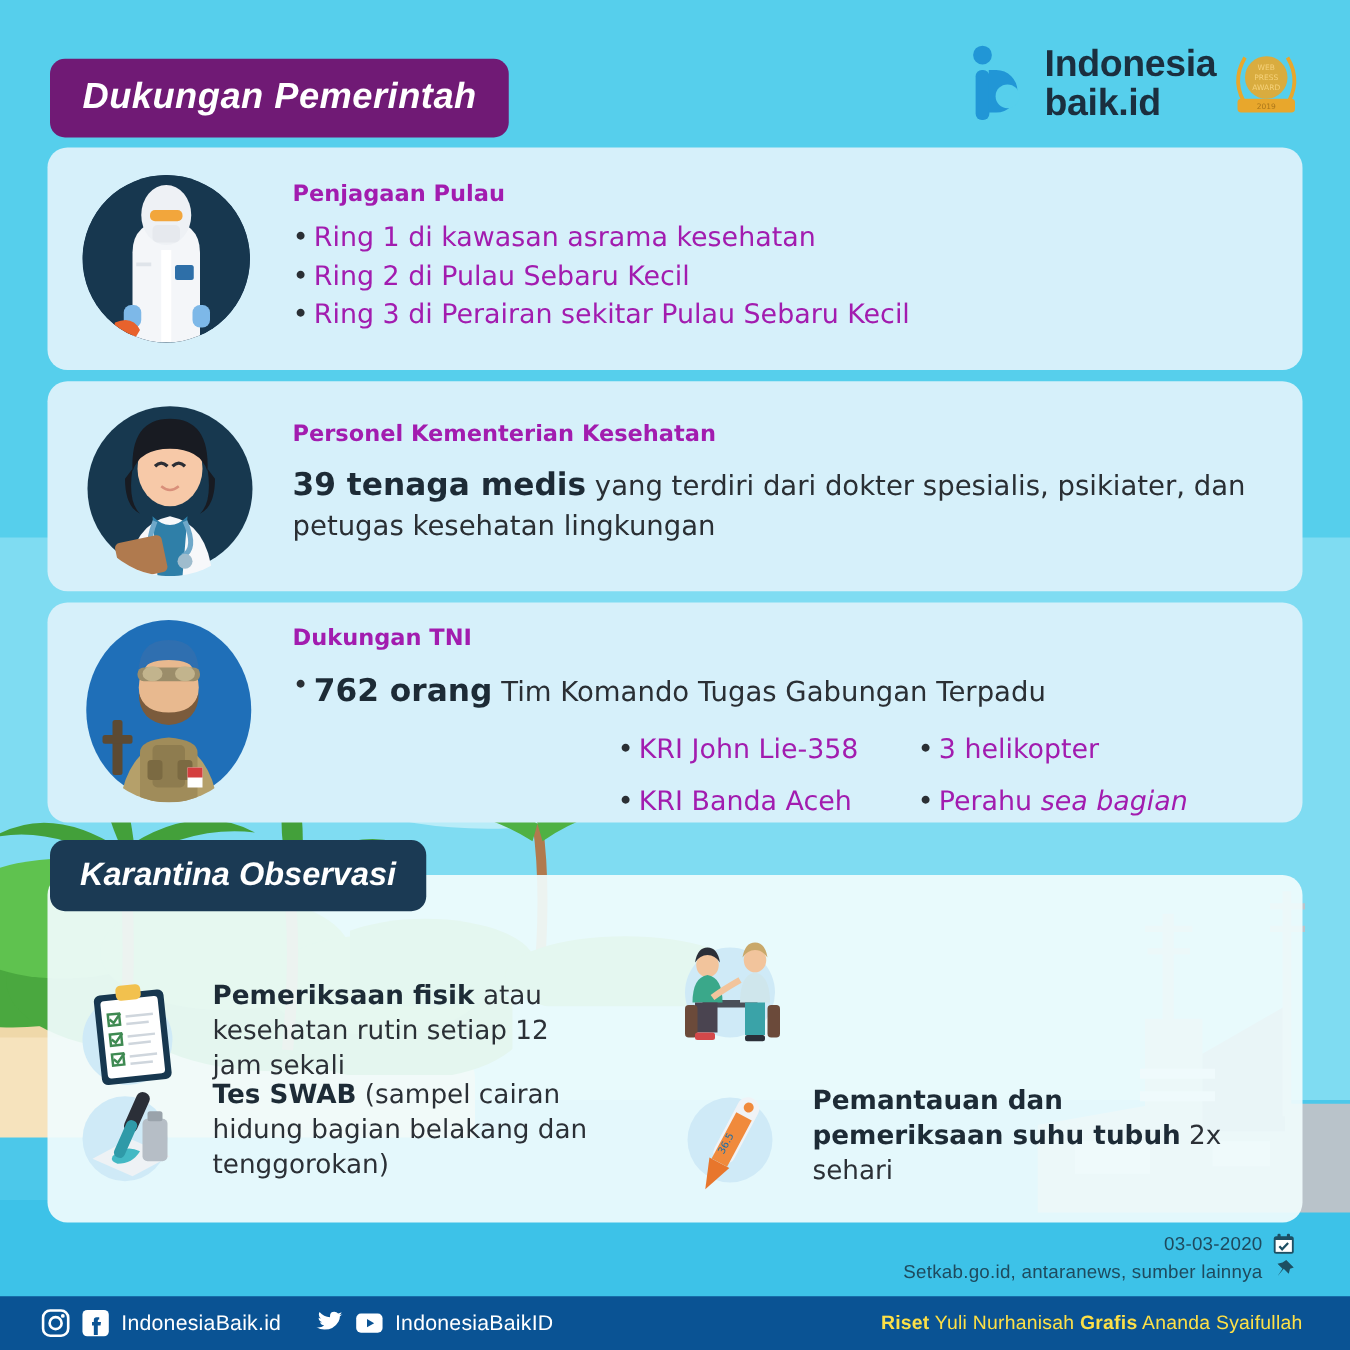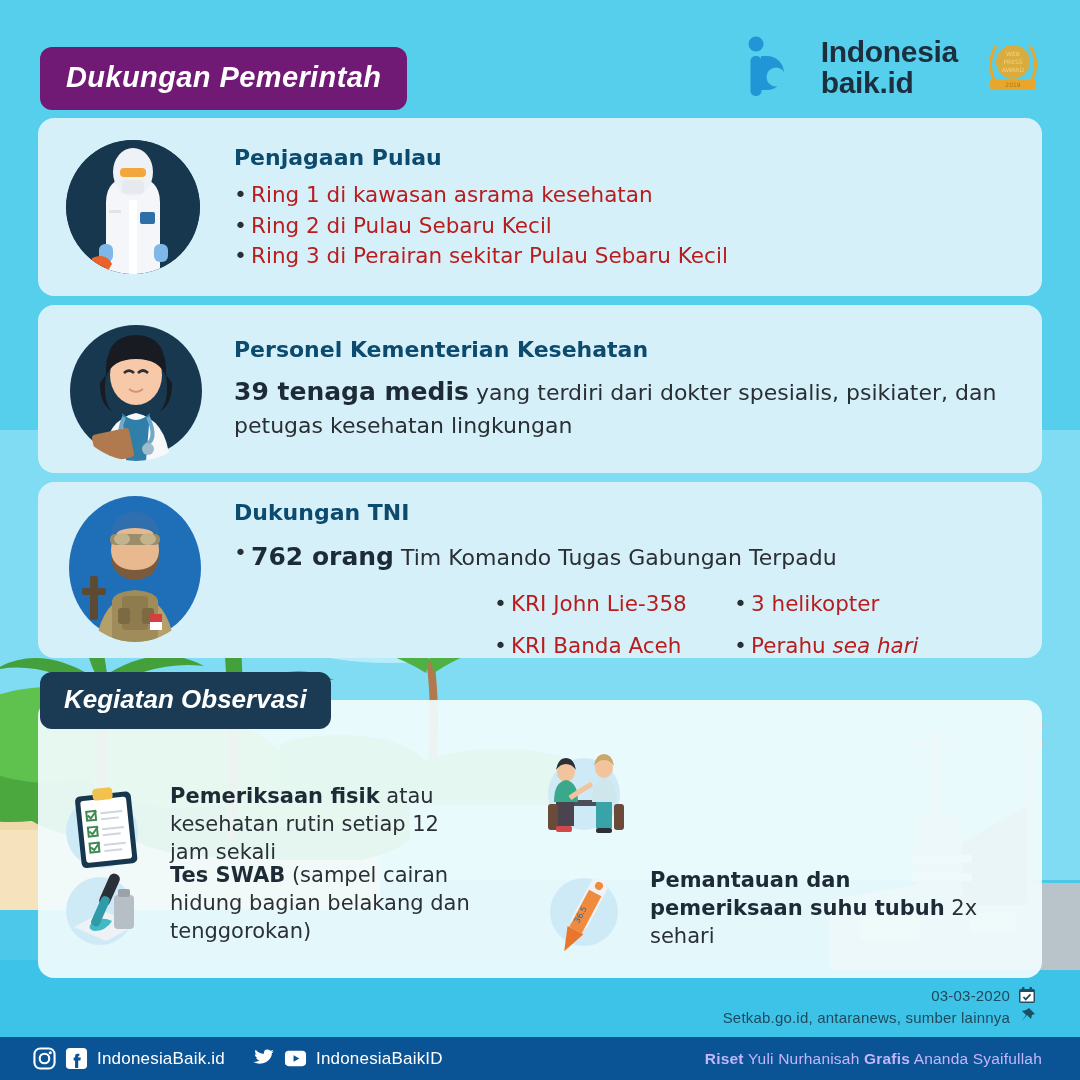--- a/index.html
+++ b/index.html
@@ -23,45 +23,45 @@
   .ship { position:absolute; right:0; bottom:85px; width:250px; height:300px; }
 
   
   .hdr-badge {
     position:absolute; left:40px; top:47px;
     background:#701a75; color:#fff; border-radius:12px;
     padding:14px 26px 16px 26px;
     font-size:29px; font-weight:bold; font-style:italic;
     letter-spacing:.4px;
   }
-  .logo-wrap { position:absolute; right:32px; top:32px; display:flex; align-items:center; gap:20px; }
+  .logo-wrap { position:absolute; right:32px; top:32px; display:flex; align-items:center; gap:5px; }
   .logo-mark { width:56px; height:62px; }
   .logo-text { line-height:1.04; }
   .logo-text div { font-size:30px; font-weight:bold; color:#1b2f3f; letter-spacing:-.3px; }
   .award { width:70px; height:70px; }
 
   
   .card {
     position:absolute; left:38px; width:1004px;
     background:#d6f0fa; border-radius:16px;
   }
   .card.c1 { top:118px;  height:178px; }
   .card.c2 { top:305px;  height:168px; }
   .card.c3 { top:482px;  height:176px; }
 
   .avatar-circle { position:absolute; border-radius:50%; overflow:hidden; }
 
   .card-body { position:absolute; }
   .card-title {
-    font-size:22px; font-weight:bold; color:#0c4a6e;
+    font-size:18px; font-weight:bold; color:#a21caf;
     font-family:"DejaVu Sans", sans-serif;
   }
   .bullets { list-style:none; margin-top:10px; }
   .bullets li {
-    font-size:21.5px; color:#b91c1c; line-height:1.42;
+    font-size:21.5px; color:#a21caf; line-height:1.42;
     position:relative; padding-left:17px;
     font-family:"DejaVu Sans", sans-serif;
   }
   .bullets li::before {
     content:"•"; position:absolute; left:0; top:-1px; font-size:22px; color:#2a2f34;
   }
   .para { font-size:22px; color:#2a2f34; line-height:1.42; font-family:"DejaVu Sans", sans-serif; }
   .para b { font-weight:bold; font-size:25px; color:#1d2b36; }
 
   
@@ -86,21 +86,21 @@
   .src .d { font-size:15px; letter-spacing:.2px; }
   .src .s { font-size:15px; letter-spacing:.2px; margin-top:3px; }
 
   
   .footer {
     position:absolute; left:0; bottom:0; width:1080px; height:43px;
     background:#0a5394; display:flex; align-items:center;
   }
   .f-left { display:flex; align-items:center; gap:9px; margin-left:33px; }
   .f-handle { color:#fff; font-size:17px; letter-spacing:.2px; }
-  .f-right { position:absolute; right:38px; color:#c4b5fd; font-size:15.5px; letter-spacing:.2px; }
+  .f-right { position:absolute; right:38px; color:#fde047; font-size:15.5px; letter-spacing:.2px; }
   .f-right b { font-weight:bold; }
   .soc { width:23px; height:23px; }
 </style>
 </head>
 <body>
 
 <div id="stage">
 
   <div class="bg">
     <div class="sky-low"></div>
@@ -298,28 +298,28 @@
       <div class="para" style="margin-top:14px; padding-left:17px; position:relative;">
         <span style="position:absolute; left:0; top:-2px;">•</span><b>762 orang</b><span> Tim Komando Tugas Gabungan Terpadu</span>
       </div>
       <div style="display:flex; margin-top:14px;justify-content:flex-end;">
         <ul class="bullets" style="width:240px; margin-top:0;">
           <li style="margin-bottom:12px;">KRI John Lie-358</li>
           <li>KRI Banda Aceh</li>
         </ul>
         <ul class="bullets" style="width:320px; margin-top:0;">
           <li style="margin-bottom:12px;">3 helikopter</li>
-          <li>Perahu <i>sea hari</i></li>
+          <li>Perahu <i>sea bagian</i></li>
         </ul>
       </div>
     </div>
   </div>
 
   <div class="obs-card"></div>
-  <div class="obs-badge">Kegiatan Observasi</div>
+  <div class="obs-badge">Karantina Observasi</div>
 
   <div class="obs-item" style="left:52px; top:776px; width:400px;">
     <div class="obs-ico">
       <svg viewBox="0 0 104 104" width="104" height="104">
         <circle cx="50" cy="56" r="36" fill="#cfeaf7"></circle>
         <g transform="rotate(-6 52 52)">
           <rect x="26" y="18" width="56" height="72" rx="5" fill="#17374f"></rect>
           <rect x="31" y="23" width="46" height="62" rx="3" fill="#ffffff"></rect>
           <rect x="44" y="12" width="20" height="12" rx="4" fill="#f2c14e"></rect>
           <g stroke="#3f8a52" stroke-width="2" fill="none">

